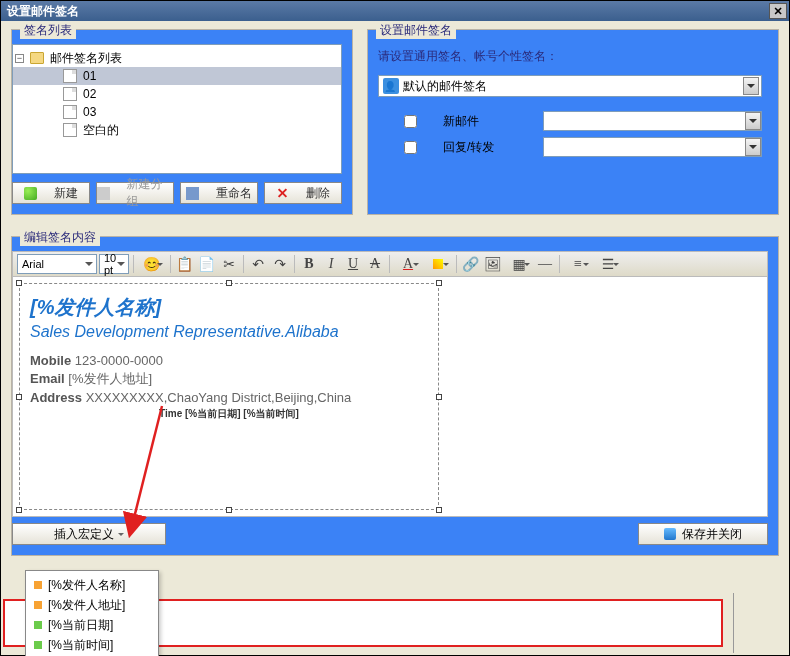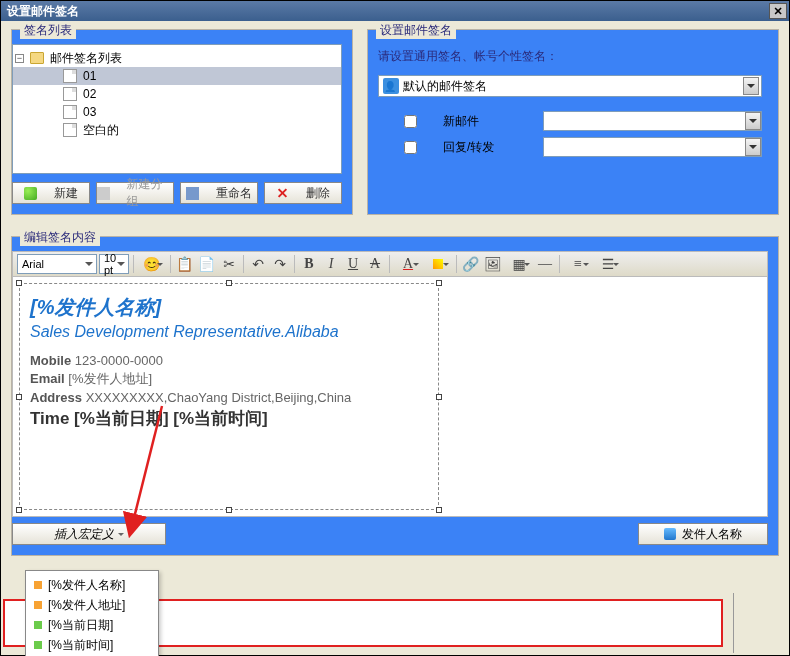--- a/index.html
+++ b/index.html
@@ -66,24 +66,24 @@
 .canvas-wrap { background: #fff; border: 1px solid #bbb; border-top: none; height: 240px; display: flex; }
 .edit-zone { width: 420px; border: 1px dashed #888; margin: 6px; padding: 10px; position: relative; }
 .handle { position: absolute; width: 6px; height: 6px; background: #fff; border: 1px solid #444; }
 .h-tl { top: -4px; left: -4px; } .h-tm { top: -4px; left: 50%; margin-left: -3px; } .h-tr { top: -4px; right: -4px; }
 .h-ml { top: 50%; left: -4px; margin-top: -3px; } .h-mr { top: 50%; right: -4px; margin-top: -3px; }
 .h-bl { bottom: -4px; left: -4px; } .h-bm { bottom: -4px; left: 50%; margin-left: -3px; } .h-br { bottom: -4px; right: -4px; }
 .sig-name { color: #1e73cc; font-size: 20px; font-weight: bold; font-style: italic; margin-bottom: 2px; }
 .sig-title { color: #1e73cc; font-size: 16px; font-style: italic; margin-bottom: 12px; }
 .sig-line { color: #666; font-size: 13px; margin-bottom: 2px; }
 .sig-line b { color: #555; font-weight: bold; }
-.sig-time { color: #333; font-size: 17px; font-weight: bold; }
+.sig-time { color: #333; font-size: 10px; font-weight: bold; text-align: center; }
 .arrow-svg { position: absolute; left: 106px; top: 395px; pointer-events: none; }
 .bottom-bar { display: flex; justify-content: space-between; align-items: flex-start; margin-top: 6px; }
-.macro-btn { width: 154px; height: 22px; border: 1px solid #888; background: linear-gradient(#fff,#e6e3d8); display: flex; align-items: center; justify-content: center; gap: 4px; cursor: pointer; font-style: italic; }
+.macro-btn { width: 154px; height: 22px; border: 1px solid #888; background: linear-gradient(#fff,#e6e3d8); display: flex; align-items: center; justify-content: center; gap: 4px; cursor: pointer; }
 .macro-btn::after { content: ""; border: 3px solid transparent; border-top-color: #666; margin-top: 3px; }
 .save-btn { width: 130px; height: 22px; border: 1px solid #888; background: linear-gradient(#fff,#e6e3d8); display: flex; align-items: center; justify-content: center; gap: 6px; cursor: pointer; }
 .save-ico { width: 12px; height: 12px; background: linear-gradient(#6bf,#27c); border-radius: 2px; }
 .macro-menu { position: absolute; left: 24px; top: 569px; width: 134px; background: #fff; border: 1px solid #888; box-shadow: 2px 2px 4px rgba(0,0,0,0.2); padding: 4px; z-index: 10; }
 .macro-item { display: flex; align-items: center; gap: 6px; height: 20px; padding: 0 4px; cursor: pointer; }
 .sq { width: 8px; height: 8px; }
 .sq.o { background: #f7a233; } .sq.g { background: #6bcb4b; }
 .red-frame { position: absolute; left: 2px; top: 598px; width: 720px; height: 48px; border: 2px solid #e02020; background: #fff; z-index: 1; }
 .shadow-panel { position: absolute; right: 4px; top: 592px; width: 52px; height: 60px; background: #ece9d8; border-left: 1px solid #999; z-index: 0;}
 </style>
@@ -223,21 +223,21 @@
           <div class="sig-time"><b>Time</b><span> [%当前日期] [%当前时间]</span></div>
         </div>
       </div>
 
       <div class="bottom-bar">
         <div class="macro-btn">
             <span>插入宏定义</span>
           </div>
         <div class="save-btn">
             <span class="save-ico"></span>
-            <span>发件人名称</span>
+            <span>保存并关闭</span>
           </div>
       </div>
     </div>
   </div>
 
   <svg class="arrow-svg" width="80" height="150">
     <defs>
         <marker id="ah" markerWidth="10" markerHeight="10" refX="5" refY="5" orient="auto">
           <path d="M0,0 L10,5 L0,10 Z" fill="#e02020"></path>
         </marker>

